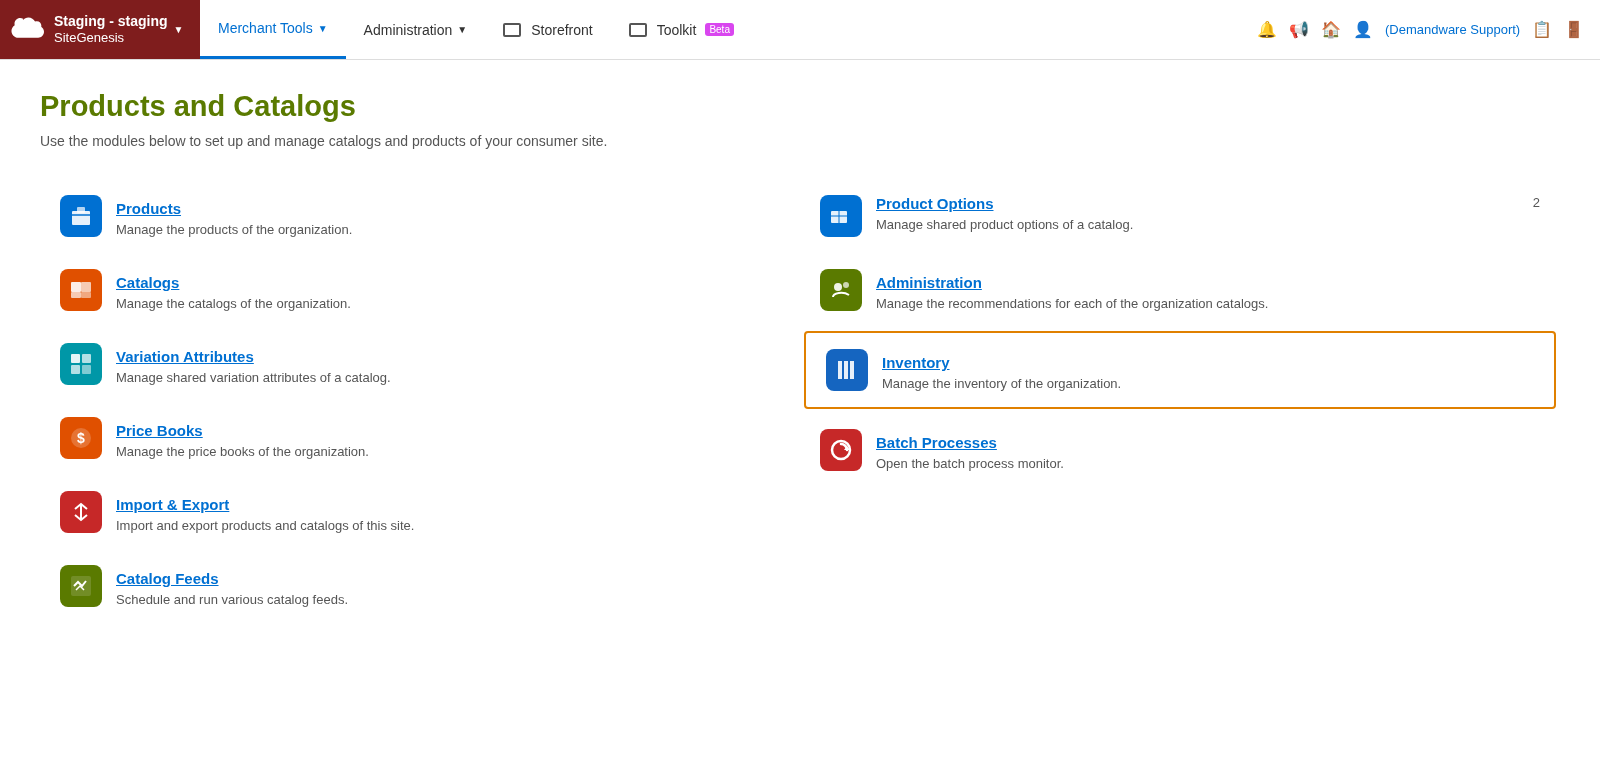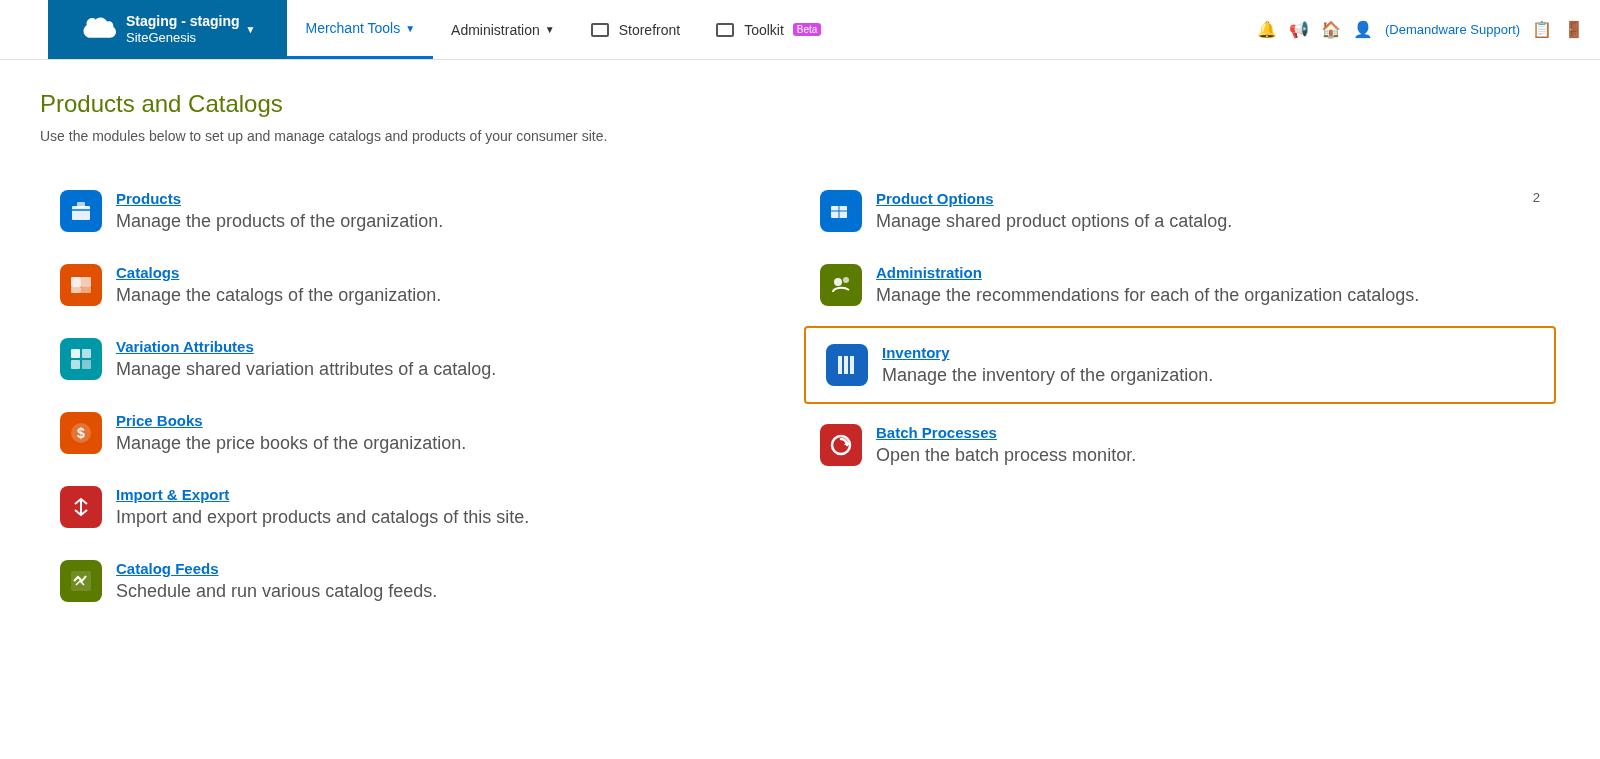--- a/index.html
+++ b/index.html
@@ -7,26 +7,25 @@
 
     
     .navbar {
       display: flex;
       align-items: stretch;
       background: #fff;
       border-bottom: 1px solid #ddd;
       height: 60px;
     }
     .navbar-brand {
-      background: #0369a1;
-      display: flex;
-      align-items: center;
-      padding: 0 32px;
+      background: #7f1d1d;
+      display: flex;
+      align-items: center;
+      padding: 0 8px;
       min-width: 200px;
-      margin-left: 48px;
     }
     .salesforce-logo {
       width: 36px;
       height: 36px;
       margin-right: 10px;
     }
     .brand-text {
       color: #fff;
       font-size: 13px;
       line-height: 1.3;
@@ -92,23 +91,23 @@
       font-size: 13px;
       color: #0070d2;
       cursor: pointer;
     }
 
     
     .main-content {
       padding: 30px 40px;
     }
     .page-title {
-      font-size: 24px;
+      font-size: 29px;
       color: #5a7a00;
-      font-weight: normal;
+      font-weight: bold;
       margin-bottom: 10px;
     }
     .page-description {
       font-size: 14px;
       color: #555;
       margin-bottom: 30px;
     }
 
     
     .modules-grid {
@@ -150,21 +149,21 @@
     .module-link {
       color: #0070d2;
       font-size: 15px;
       font-weight: bold;
       text-decoration: underline;
       cursor: pointer;
       display: block;
       margin-bottom: 4px;
     }
     .module-desc {
-      font-size: 18px;
+      font-size: 13px;
       color: #555;
     }
 
     
     .number-badge {
       font-size: 13px;
       color: #555;
       display: flex;
       align-items: center;
       padding-left: 20px;

